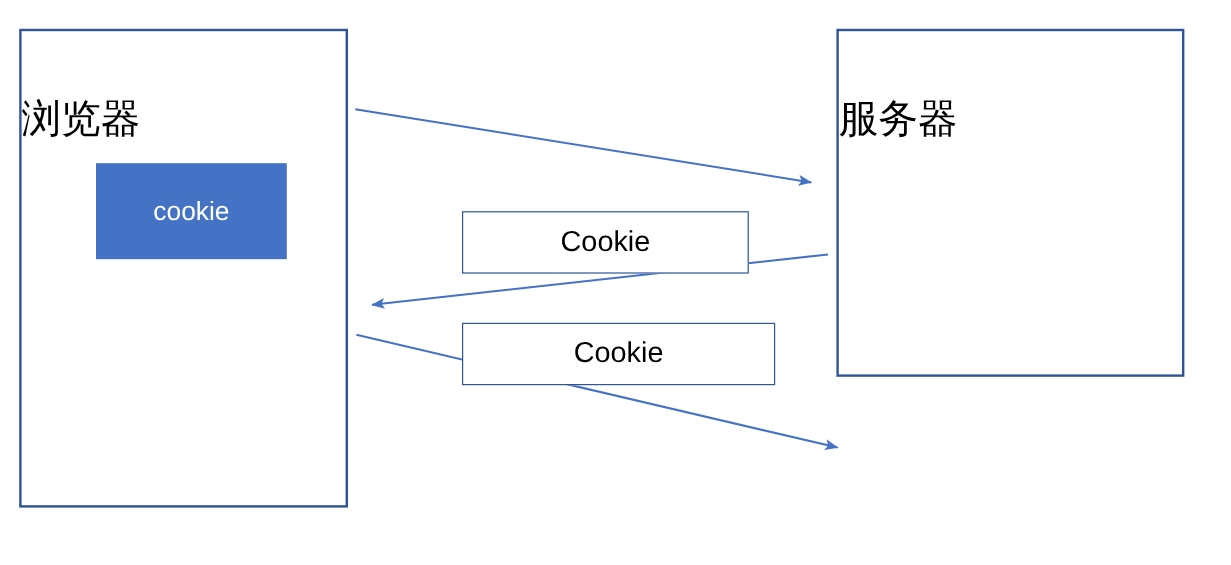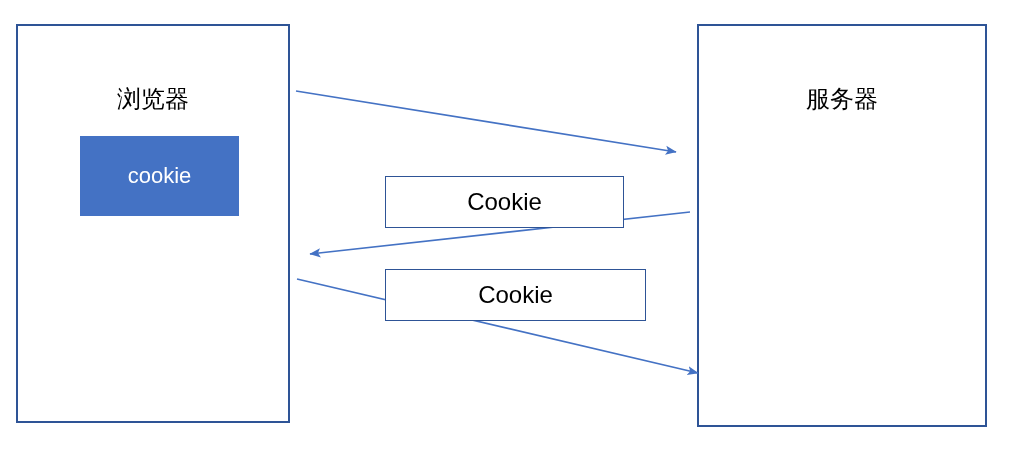--- a/index.html
+++ b/index.html
@@ -20,37 +20,37 @@
   .box {
     position: absolute;
     box-sizing: border-box;
     background: #ffffff;
     border: 2px solid #2E5496;
   }
   .box-title {
     position: absolute;
     left: 0;
     right: 0;
-    text-align: center;
+    text-align: left;
     color: #000000;
-    font-size: 24px;
+    font-size: 33px;
     line-height: 30px;
     white-space: nowrap;
   }
   #browser-box {
     left: 16px;
     top: 24px;
     width: 274px;
     height: 399px;
   }
   #server-box {
     left: 697px;
     top: 24px;
     width: 290px;
-    height: 403px;
+    height: 290px;
   }
   #browser-title { top: 58px; }
   #server-title  { top: 58px; }
 
   #cookie-store {
     position: absolute;
     left: 80px;
     top: 136px;
     width: 159px;
     height: 80px;

